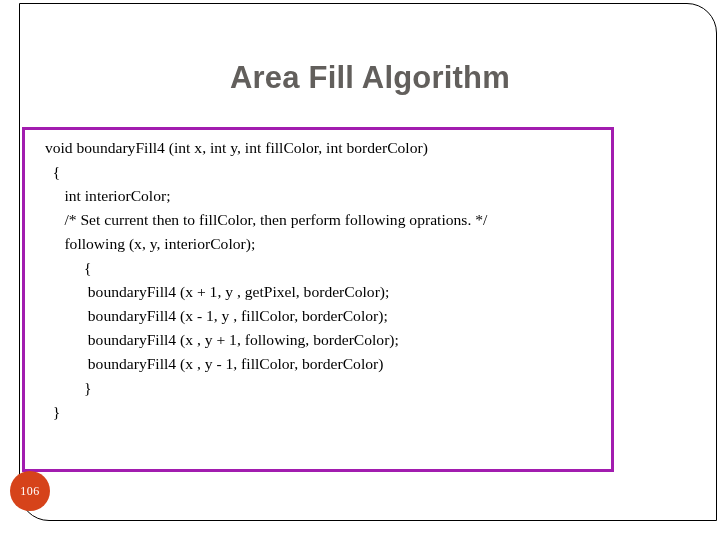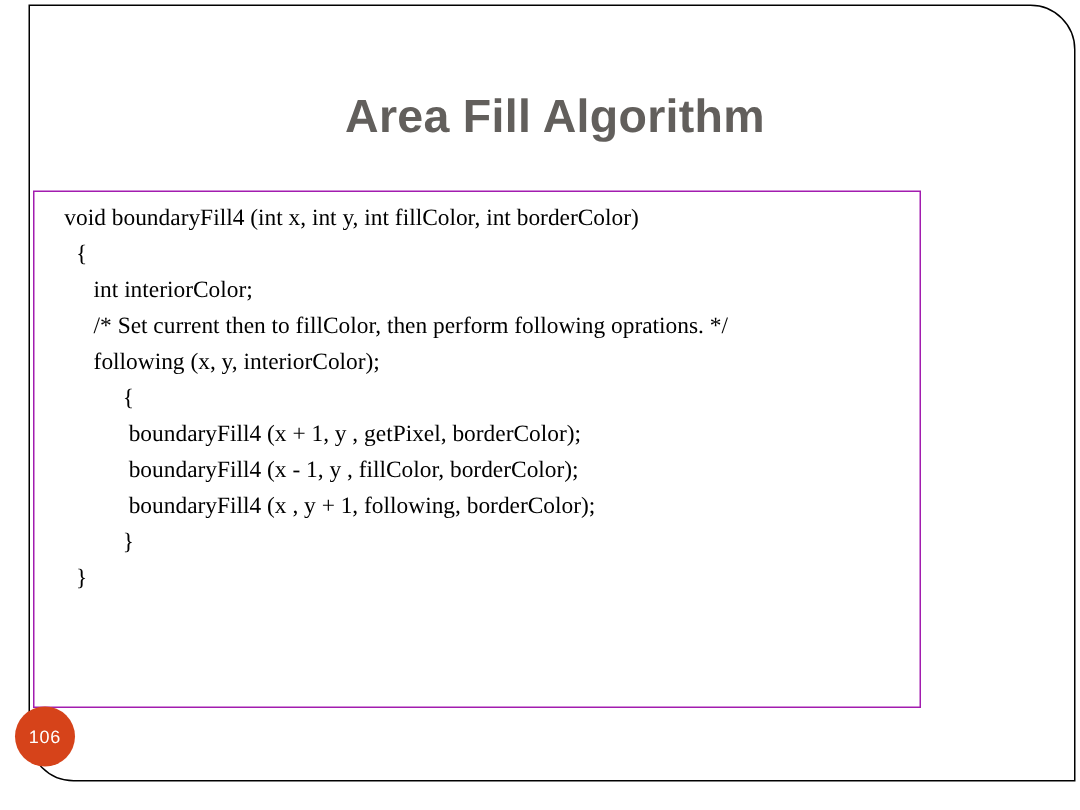--- a/index.html
+++ b/index.html
@@ -49,21 +49,21 @@
     letter-spacing: 0.2px;
     padding-left: 20px;
     box-sizing: border-box;
   }
   .code-box {
     position: absolute;
     left: 22px;
     top: 127px;
     width: 592px;
     height: 345px;
-    border: 1px solid #a21caf;
+    border: 3px solid #a21caf;
     box-sizing: border-box;
     background: #ffffff;
   }
   .code-list {
     margin: 0;
     padding: 6px 0 0 0;
     list-style: none;
   }
   .code-line {
     font-family: "Liberation Serif", serif;
@@ -75,21 +75,21 @@
   }
   .page-badge {
     position: absolute;
     left: 10px;
     bottom: 13px;
     width: 40px;
     height: 40px;
     border-radius: 50%;
     background: #d6431a;
     color: #ffffff;
-    font-family: Liberation Sans, sans-serif;
+    font-family: Liberation Serif, serif;
     font-size: 12px;
     display: flex;
     align-items: center;
     justify-content: center;
     letter-spacing: 0.5px;
   }
 </style>
 </head>
 <body>
 
@@ -103,20 +103,21 @@
     <ul class="code-list">
       <li class="code-line"> void boundaryFill4 (int x, int y, int fillColor, int borderColor)</li>
       <li class="code-line">   {</li>
       <li class="code-line">      int interiorColor;</li>
       <li class="code-line">      /* Set current then to fillColor, then perform following oprations. */</li>
       <li class="code-line">      following (x, y, interiorColor);</li>
       <li class="code-line">           {</li>
       <li class="code-line">            boundaryFill4 (x + 1, y , getPixel, borderColor);</li>
       <li class="code-line">            boundaryFill4 (x - 1, y , fillColor, borderColor);</li>
       <li class="code-line">            boundaryFill4 (x , y + 1, following, borderColor);</li>
+      <li class="code-line">            boundaryFill4 (x , y - 1, fillColor, borderColor)</li>
       <li class="code-line">           }</li>
       <li class="code-line">   }</li>
     </ul>
   </div>
 
   <div class="page-badge">106</div>
 
 </div>
 
 </body></html>

